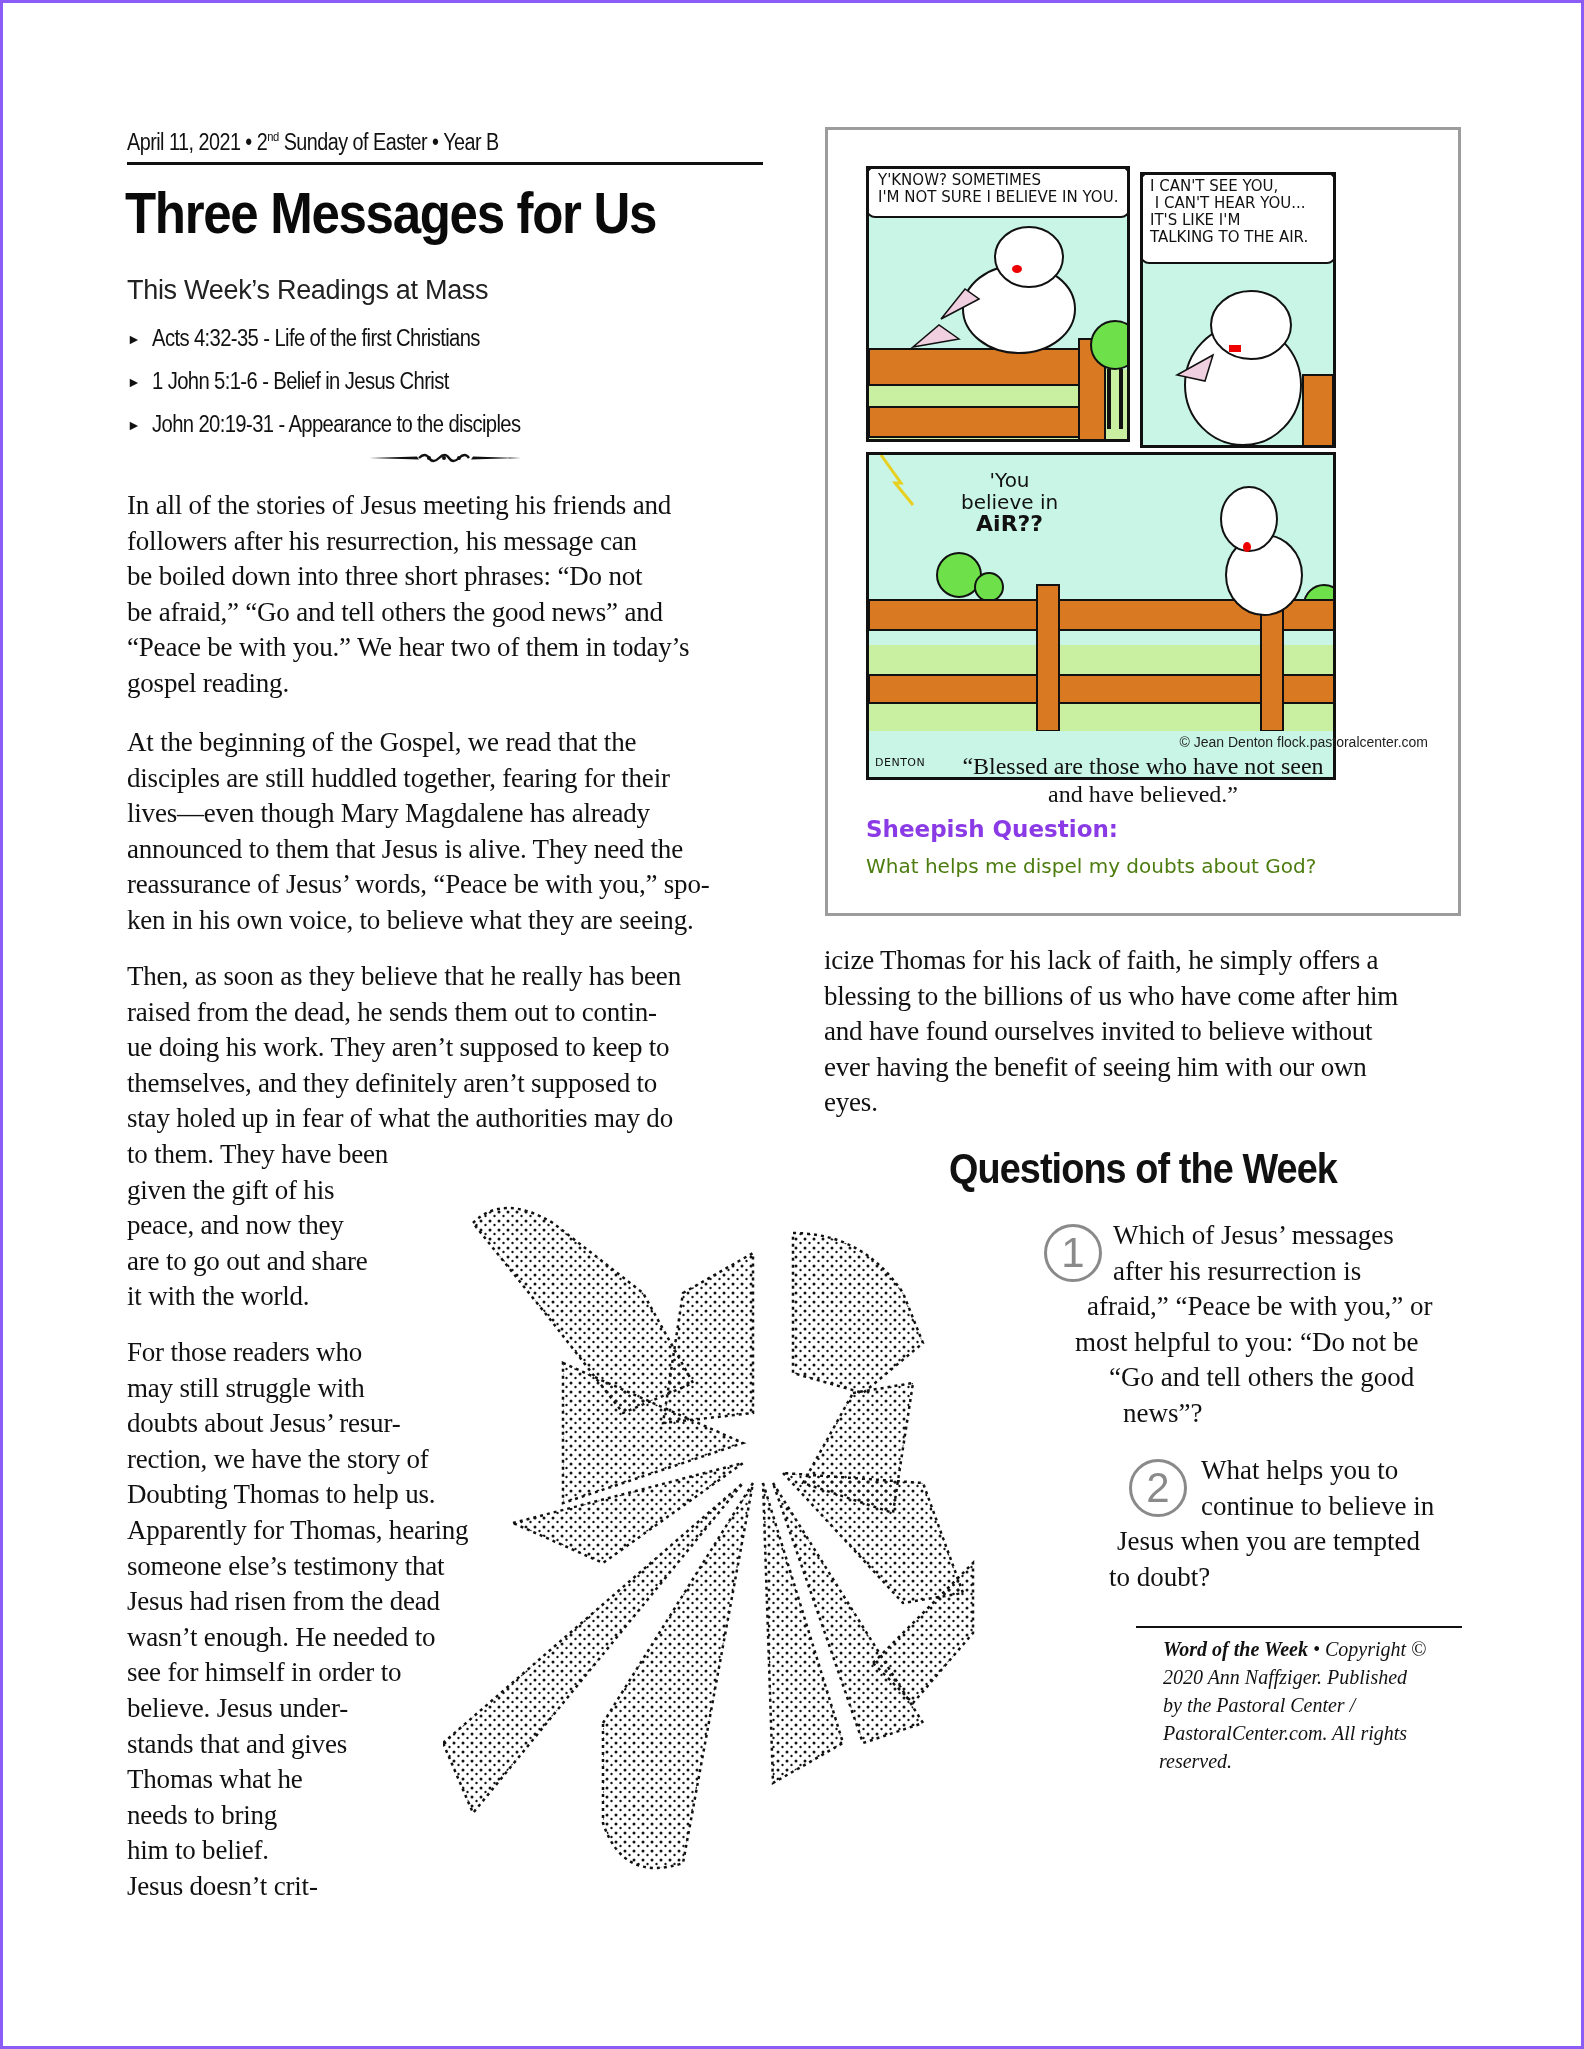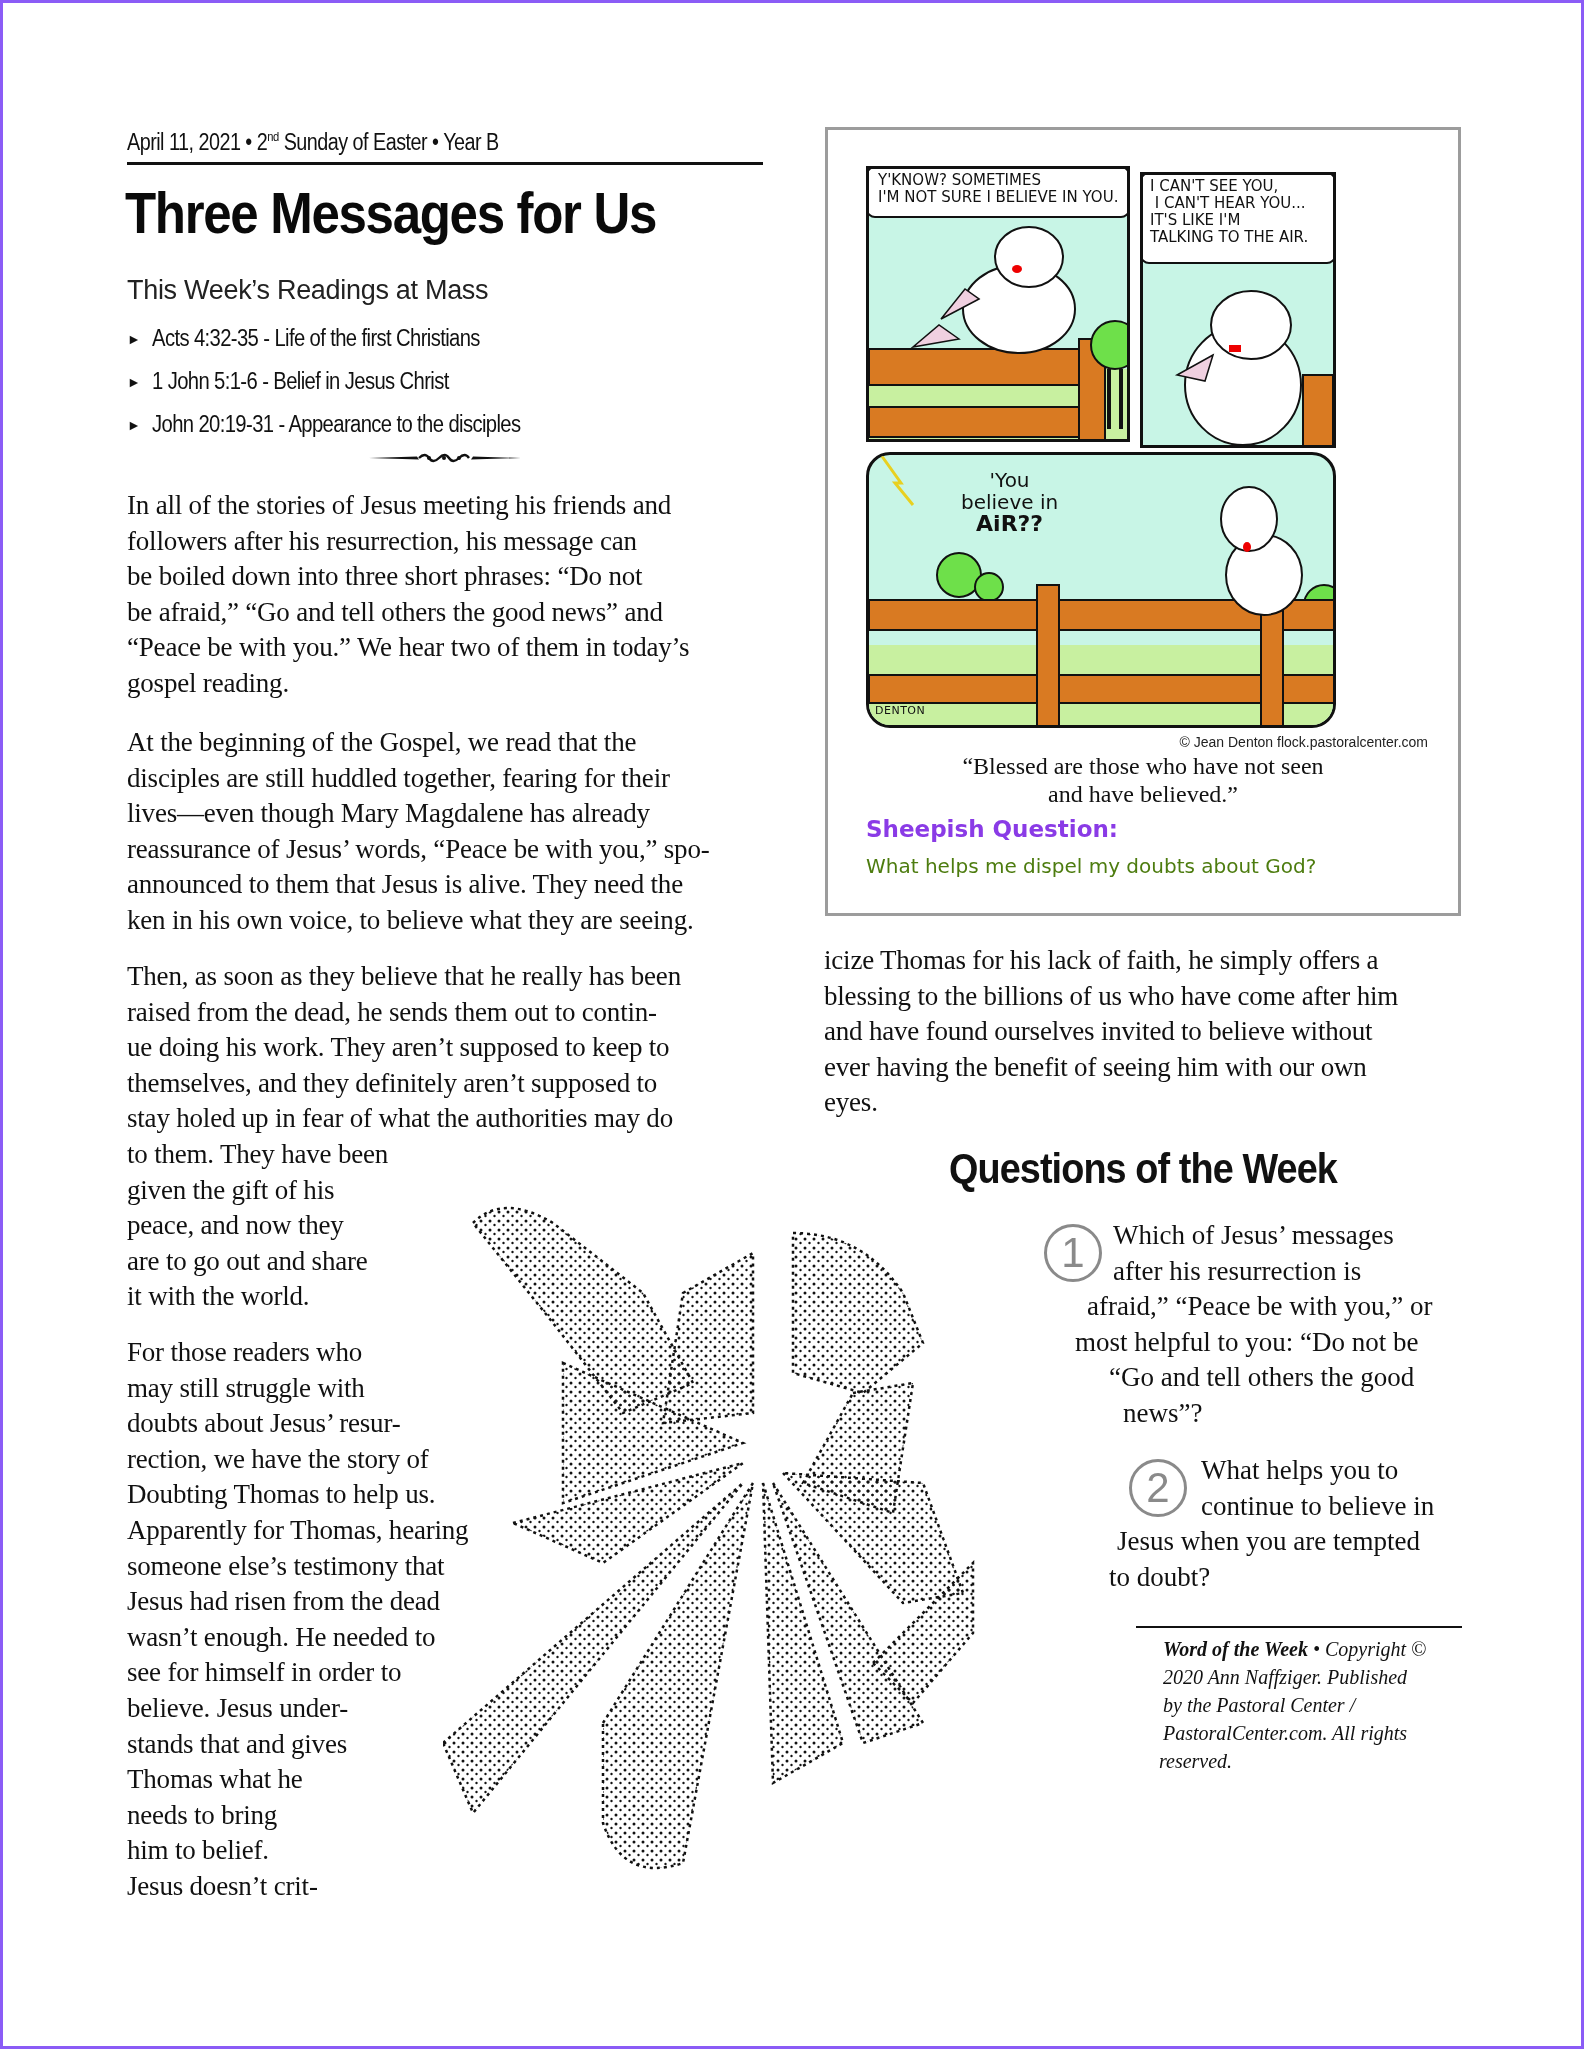--- a/index.html
+++ b/index.html
@@ -58,21 +58,21 @@
   
   .comic-box {
     position: absolute; left: 822px; top: 124px; width: 636px; height: 789px;
     border: 3px solid #9c9c9c; background: #fff;
   }
   .panel {
     position: absolute; border: 3px solid #111; background: #c8f5e6; overflow: hidden;
   }
   .panel-1 { left: 38px; top: 36px; width: 264px; height: 276px; }
   .panel-2 { left: 312px; top: 42px; width: 196px; height: 276px; }
-  .panel-3 { left: 38px; top: 322px; width: 470px; height: 276px; border-radius: 24px; }
+  .panel-3 { left: 38px; top: 322px; width: 470px; height: 328px; }
   .panel svg { position: absolute; left: 0; top: 0; }
   .bubble {
     position: absolute; background: #fff; border: 2.5px solid #111; border-radius: 9px;
     font-family: "DejaVu Sans", sans-serif; font-size: 15px; line-height: 17px;
     color: #111; padding: 4px 8px; white-space: pre; z-index: 2;
   }
   .panel-1 .bubble { left: -3px; top: -3px; width: 264px; height: 52px; padding-left: 10px; }
   .panel-2 .bubble { left: -3px; top: -3px; width: 196px; height: 92px; }
   .air-text {
     position: absolute; left: 92px; top: 14px; font-family: "DejaVu Sans", sans-serif;
@@ -176,22 +176,22 @@
     <p>followers after his resurrection, his message can</p>
     <p>be boiled down into three short phrases: “Do not</p>
     <p>be afraid,” “Go and tell others the good news” and</p>
     <p>“Peace be with you.” We hear two of them in today’s</p>
     <p>gospel reading.</p>
   </div>
   <div class="body-text para-2">
     <p>At the beginning of the Gospel, we read that the</p>
     <p>disciples are still huddled together, fearing for their</p>
     <p>lives—even though Mary Magdalene has already</p>
+    <p>announced to them that Jesus is alive. They need the</p>
     <p>reassurance of Jesus’ words, “Peace be with you,” spo-</p>
-    <p>announced to them that Jesus is alive. They need the</p>
     <p>ken in his own voice, to believe what they are seeing.</p>
   </div>
   <div class="body-text para-3">
     <p>Then, as soon as they believe that he really has been</p>
     <p>raised from the dead, he sends them out to contin-</p>
     <p>ue doing his work. They aren’t supposed to keep to</p>
     <p>themselves, and they definitely aren’t supposed to</p>
     <p>stay holed up in fear of what the authorities may do</p>
     <p>to them. They have been</p>
     <p>given the gift of his</p>

